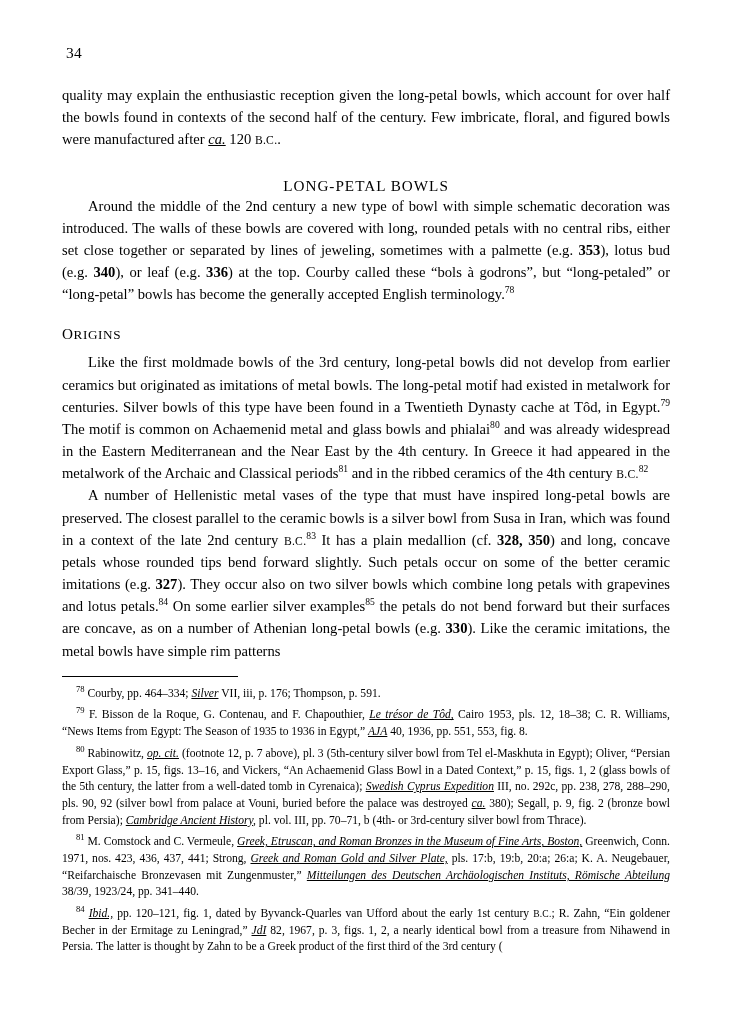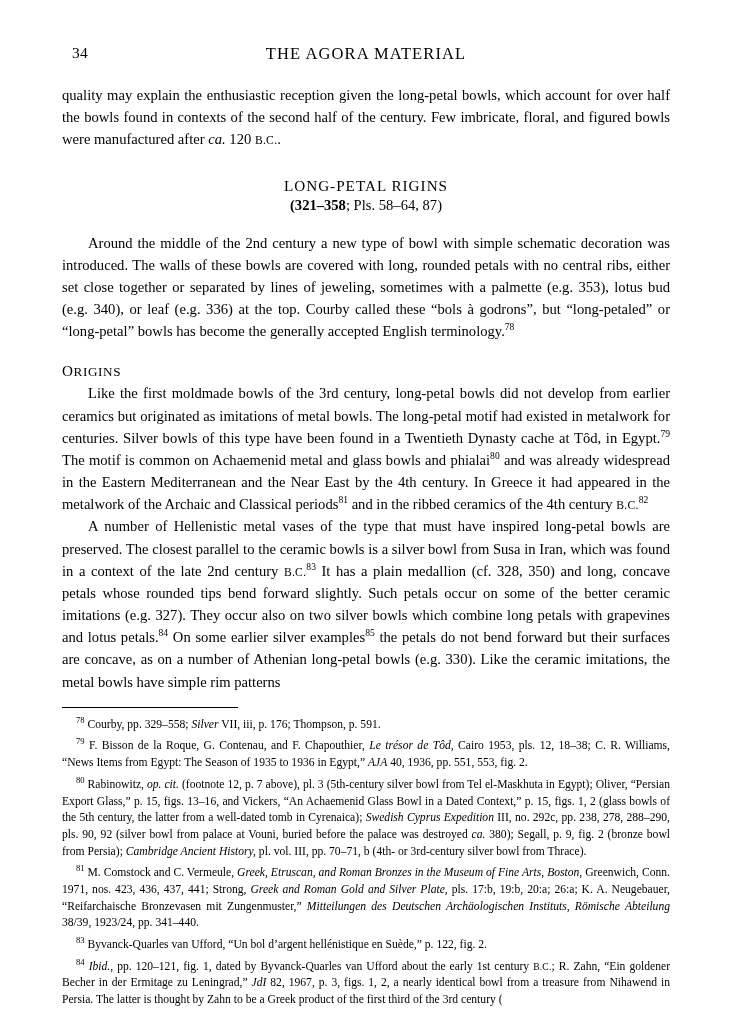--- a/index.html
+++ b/index.html
@@ -20,21 +20,21 @@
     box-sizing: border-box;
     padding: 44px 62px 24px 62px;
   }
   .running-head {
     position: relative;
     height: 34px;
     margin-bottom: 6px;
   }
   .folio {
     position: absolute;
-    left: 10px;
+    left: 4px;
     top: 0;
     font-size: 15.5px;
     letter-spacing: 0.2px;
   }
   .head-title {
     text-align: center;
     font-size: 16.5px;
     letter-spacing: 1.1px;
   }
   p.body {
@@ -60,31 +60,31 @@
     margin-bottom: 18px;
     font-weight: bold;
   }
   .section-sub .reg {
     font-weight: normal;
   }
   .smallcaps-head {
     font-size: 13.2px;
     letter-spacing: 0.6px;
     margin-top: 20px;
-    margin-bottom: 2px;
+    margin-bottom: 8px;
   }
   .smallcaps-head .first {
     font-size: 15.2px;
   }
   .sc {
     font-size: 11.6px;
     letter-spacing: 0.3px;
   }
-  b { font-weight: normal; }
-  i { font-style: italic; }
+  b { font-weight: bold; }
+  i { font-style: italic; text-decoration: underline; }
   sup {
     font-size: 9.6px;
     vertical-align: super;
     line-height: 0;
   }
   .rule {
     width: 176px;
     height: 1px;
     background: #000;
     margin: 14px 0 9px 0;
@@ -106,40 +106,37 @@
     letter-spacing: 0.2px;
   }
 </style>
 </head>
 <body>
 
 <div class="page">
 
   <div class="running-head">
     <div class="folio">34</div>
-    <div class="head-title">THE AGORA MATERIAL</div>
   </div>
 
   <p class="body"><span>quality may explain the enthusiastic reception given the long-petal bowls, which account for over half the bowls found in contexts of the second half of the century. Few imbricate, floral, and figured bowls were manufactured after </span><i>ca.</i><span> 120 </span><span class="sc">B.C.</span><span>.</span></p>
 
-  <div class="section-title">LONG-PETAL RIGINS</div>
-  <div class="section-sub"><span>(321–358</span><span class="reg">; Pls. 58–64, 87)</span></div>
+  <div class="section-title">LONG-PETAL BOWLS</div>
 
   <p class="body indent"><span>Around the middle of the 2nd century a new type of bowl with simple schematic decoration was introduced. The walls of these bowls are covered with long, rounded petals with no central ribs, either set close together or separated by lines of jeweling, sometimes with a palmette (e.g. </span><b>353</b><span>), lotus bud (e.g. </span><b>340</b><span>), or leaf (e.g. </span><b>336</b><span>) at the top. Courby called these “bols à godrons”, but “long-petaled” or “long-petal” bowls has become the generally accepted English terminology.</span><sup>78</sup></p>
 
   <div class="smallcaps-head"><span class="first">O</span><span>RIGINS</span></div>
 
   <p class="body indent"><span>Like the first moldmade bowls of the 3rd century, long-petal bowls did not develop from earlier ceramics but originated as imitations of metal bowls. The long-petal motif had existed in metalwork for centuries. Silver bowls of this type have been found in a Twentieth Dynasty cache at Tôd, in Egypt.</span><sup>79</sup><span> The motif is common on Achaemenid metal and glass bowls and phialai</span><sup>80</sup><span> and was already widespread in the Eastern Mediterranean and the Near East by the 4th century. In Greece it had appeared in the metalwork of the Archaic and Classical periods</span><sup>81</sup><span> and in the ribbed ceramics of the 4th century </span><span class="sc">B.C.</span><sup>82</sup></p>
 
   <p class="body indent"><span>A number of Hellenistic metal vases of the type that must have inspired long-petal bowls are preserved. The closest parallel to the ceramic bowls is a silver bowl from Susa in Iran, which was found in a context of the late 2nd century </span><span class="sc">B.C.</span><sup>83</sup><span> It has a plain medallion (cf. </span><b>328, 350</b><span>) and long, concave petals whose rounded tips bend forward slightly. Such petals occur on some of the better ceramic imitations (e.g. </span><b>327</b><span>). They occur also on two silver bowls which combine long petals with grapevines and lotus petals.</span><sup>84</sup><span> On some earlier silver examples</span><sup>85</sup><span> the petals do not bend forward but their surfaces are concave, as on a number of Athenian long-petal bowls (e.g. </span><b>330</b><span>). Like the ceramic imitations, the metal bowls have simple rim patterns</span></p>
 
   <div class="rule"></div>
 
   <div class="notes" id="notes">
-      <p class="note"><sup>78</sup><span> Courby, pp. 329–558; </span><i>Silver</i><span> VII, iii, p. 176; Thompson, p. 591.</span></p>
-      <p class="note"><sup>79</sup><span> F. Bisson de la Roque, G. Contenau, and F. Chapouthier, </span><i>Le trésor de Tôd,</i><span> Cairo 1953, pls. 12, 18–38; C. R. Williams, “News Items from Egypt: The Season of 1935 to 1936 in Egypt,” </span><i>AJA</i><span> 40, 1936, pp. 551, 553, fig. 2.</span></p>
+      <p class="note"><sup>78</sup><span> Courby, pp. 464–334; </span><i>Silver</i><span> VII, iii, p. 176; Thompson, p. 591.</span></p>
+      <p class="note"><sup>79</sup><span> F. Bisson de la Roque, G. Contenau, and F. Chapouthier, </span><i>Le trésor de Tôd,</i><span> Cairo 1953, pls. 12, 18–38; C. R. Williams, “News Items from Egypt: The Season of 1935 to 1936 in Egypt,” </span><i>AJA</i><span> 40, 1936, pp. 551, 553, fig. 8.</span></p>
       <p class="note"><sup>80</sup><span> Rabinowitz, </span><i>op. cit.</i><span> (footnote 12, p. 7 above), pl. 3 (5th-century silver bowl from Tel el-Maskhuta in Egypt); Oliver, “Persian Export Glass,” p. 15, figs. 13–16, and Vickers, “An Achaemenid Glass Bowl in a Dated Context,” p. 15, figs. 1, 2 (glass bowls of the 5th century, the latter from a well-dated tomb in Cyrenaica); </span><i>Swedish Cyprus Expedition</i><span> III, no. 292c, pp. 238, 278, 288–290, pls. 90, 92 (silver bowl from palace at Vouni, buried before the palace was destroyed </span><i>ca.</i><span> 380); Segall, p. 9, fig. 2 (bronze bowl from Persia); </span><i>Cambridge Ancient History,</i><span> pl. vol. III, pp. 70–71, b (4th- or 3rd-century silver bowl from Thrace).</span></p>
       <p class="note"><sup>81</sup><span> M. Comstock and C. Vermeule, </span><i>Greek, Etruscan, and Roman Bronzes in the Museum of Fine Arts, Boston,</i><span> Greenwich, Conn. 1971, nos. 423, 436, 437, 441; Strong, </span><i>Greek and Roman Gold and Silver Plate,</i><span> pls. 17:b, 19:b, 20:a; 26:a; K. A. Neugebauer, “Reifarchaische Bronzevasen mit Zungenmuster,” </span><i>Mitteilungen des Deutschen Archäologischen Instituts, Römische Abteilung</i><span> 38/39, 1923/24, pp. 341–440.</span></p>
-      <p class="note"><sup>83</sup><span> Byvanck-Quarles van Ufford, “Un bol d’argent hellénistique en Suède,” p. 122, fig. 2.</span></p>
       <p class="note"><sup>84</sup><span> </span><i>Ibid.,</i><span> pp. 120–121, fig. 1, dated by Byvanck-Quarles van Ufford about the early 1st century </span><span class="nsc">B.C.</span><span>; R. Zahn, “Ein goldener Becher in der Ermitage zu Leningrad,” </span><i>JdI</i><span> 82, 1967, p. 3, figs. 1, 2, a nearly identical bowl from a treasure from Nihawend in Persia. The latter is thought by Zahn to be a Greek product of the first third of the 3rd century (</span></p>
     </div>
 
 </div>
 
 </body></html>

